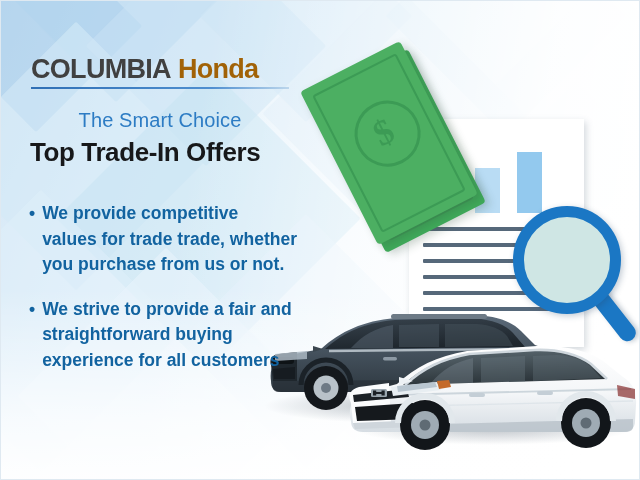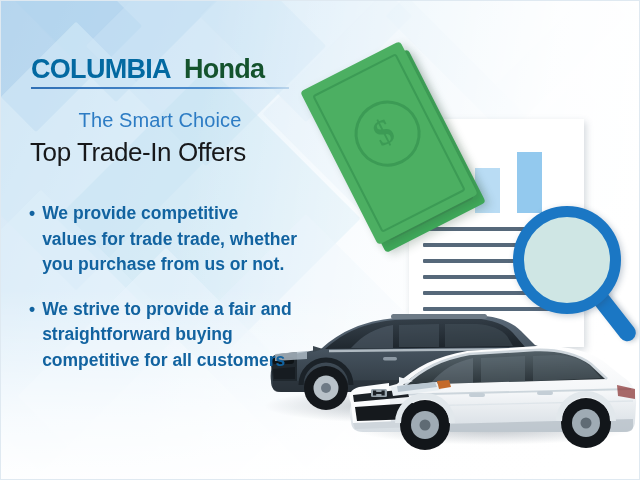--- a/index.html
+++ b/index.html
@@ -34,35 +34,35 @@
     position:absolute;left:0;right:0;bottom:0;height:190px;
     background:linear-gradient(to bottom,rgba(255,255,255,0),rgba(255,255,255,.75) 70%,rgba(255,255,255,.95));
   }
 
   
   .logo{position:absolute;left:30px;top:55px;width:262px;}
   .logo-row{
     display:flex;align-items:baseline;
     font-size:27px;font-weight:bold;letter-spacing:-0.7px;line-height:1;
   }
-  .logo-columbia{color:#0369a1;}
-  .logo-honda{color:#14532d;margin-left:13px;}
+  .logo-columbia{color:#404040;}
+  .logo-honda{color:#a16207;margin-left:7px;}
   .logo-rule{
     height:2px;width:258px;margin-top:4px;
     background:linear-gradient(to right,#2f6fb5,#4f8fd0 70%,#bcd6ec);
   }
   .logo-tag{
     text-align:center;width:258px;margin-top:20px;
     font-size:20px;color:#2d7cc4;letter-spacing:.1px;
   }
 
   
   .headline{
     position:absolute;left:29px;top:136px;
-    font-size:26px;font-weight:normal;color:#17181a;letter-spacing:-0.4px;
+    font-size:26px;font-weight:bold;color:#17181a;letter-spacing:-0.4px;
   }
   .bullets{position:absolute;left:28px;top:200px;width:268px;}
   .bullet{
     display:flex;margin-bottom:19px;
     color:#1263a0;font-size:17.5px;font-weight:bold;line-height:1.46;
   }
   .bullet .dot{flex:0 0 auto;margin-right:7px;}
   .bullet .btext{flex:1 1 auto;}
 
   
@@ -331,17 +331,17 @@
 
   <div class="headline">Top Trade-In Offers</div>
 
   <div class="bullets">
     <div class="bullet">
       <span class="dot">•</span>
       <span class="btext">We provide competitive values for trade trade, whether you purchase from us or not.</span>
     </div>
     <div class="bullet">
       <span class="dot">•</span>
-      <span class="btext">We strive to provide a fair and straightforward buying competitive for all customers</span>
+      <span class="btext">We strive to provide a fair and straightforward buying experience for all customers</span>
     </div>
   </div>
 
 </div>
 
 </body></html>

